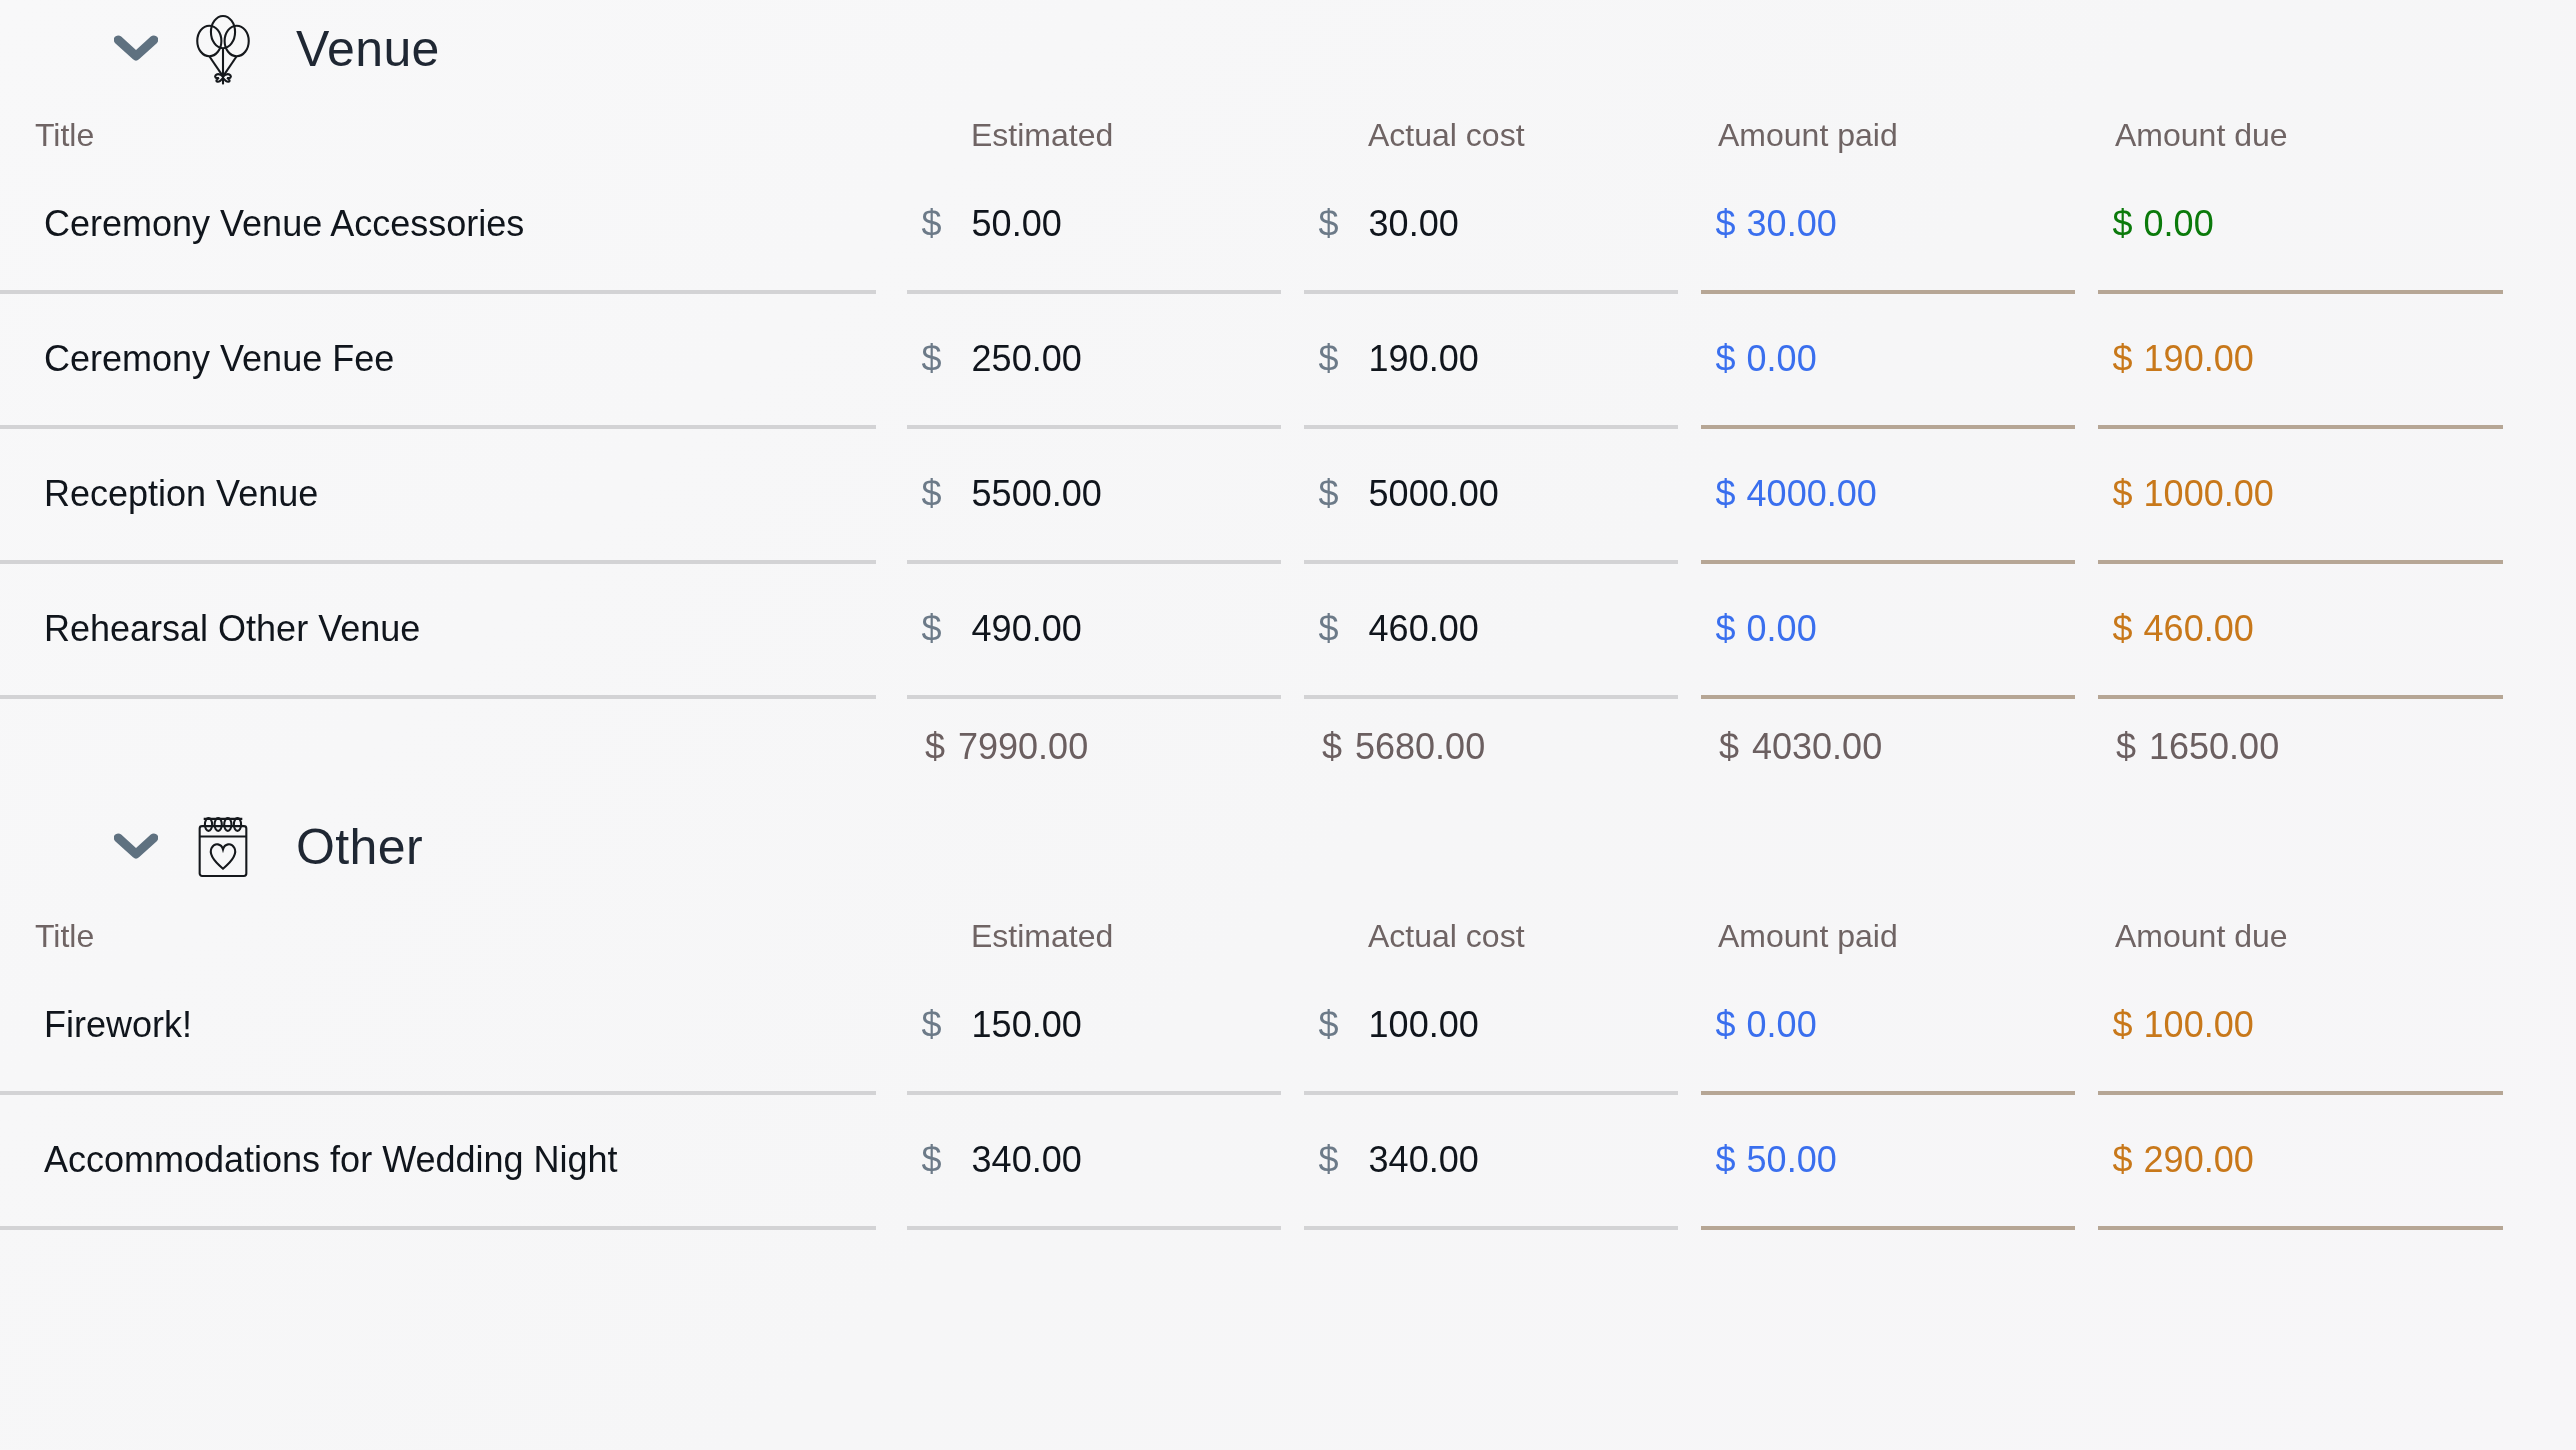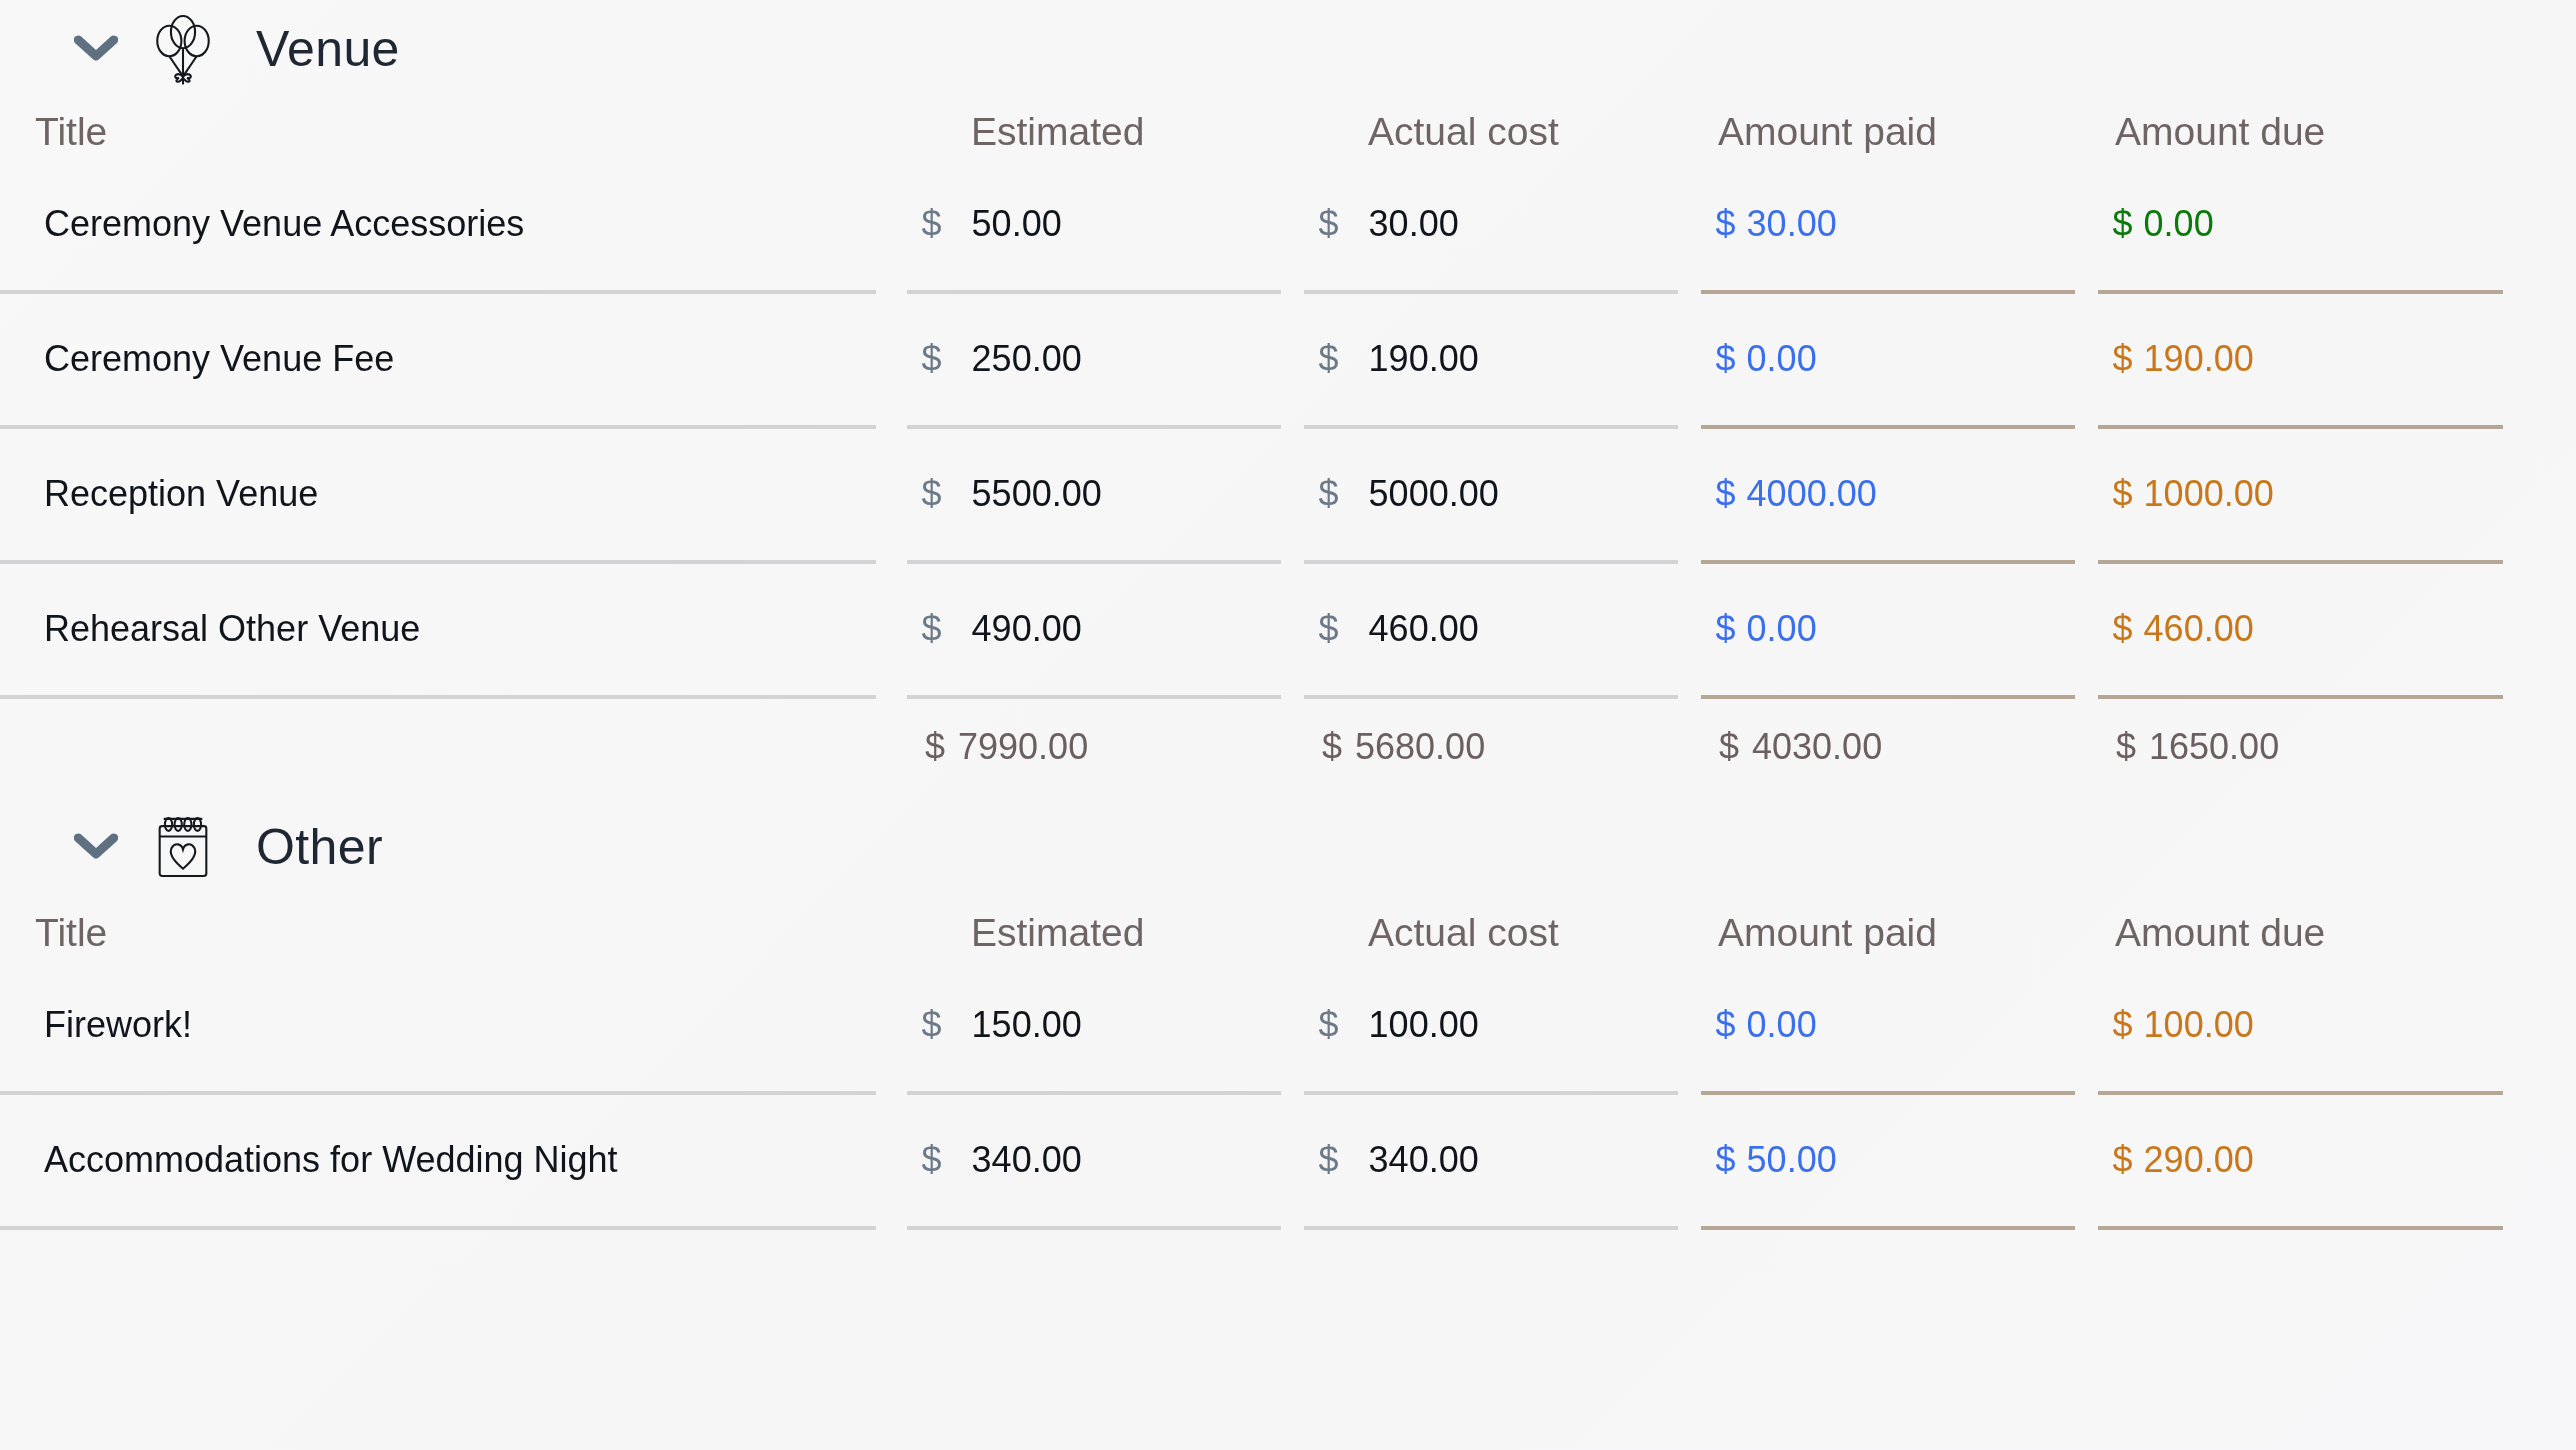--- a/index.html
+++ b/index.html
@@ -21,20 +21,21 @@
     height: 1451px;
     background: linear-gradient(135deg, #f8f8f9 0%, #f6f6f7 55%, #f7f6f8 100%);
   }
 
   
   .section-header {
     display: flex;
     align-items: center;
     height: 97px;
     padding-left: 66px;
+    margin-left: 40px;
   }
   .chevron-btn {
     width: 60px;
     height: 60px;
     display: flex;
     align-items: center;
     justify-content: center;
     flex: none;
     cursor: pointer;
   }
@@ -65,21 +66,21 @@
     table-layout: fixed;
   }
   .tbl col.c-title  { width: 907px; }
   .tbl col.c-est    { width: 397px; }
   .tbl col.c-act    { width: 397px; }
   .tbl col.c-paid   { width: 397px; }
   .tbl col.c-due    { width: 479px; }
 
   .tbl th {
     text-align: left;
-    font-size: 39px;
+    font-size: 32px;
     font-weight: 400;
     color: #6f6464;
     padding: 0 0 4.9px 0;
     height: 57px;
     vertical-align: bottom;
   }
   .tbl th .hpad { display: block; }
 
   .tbl td {
     height: 135px;

